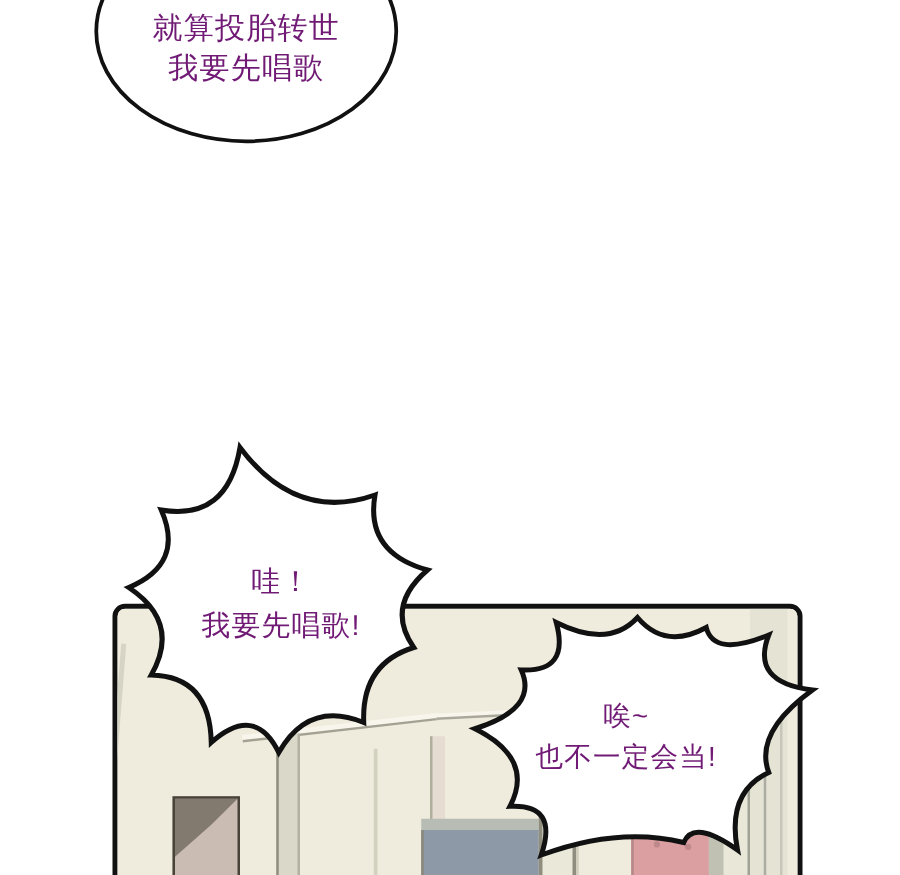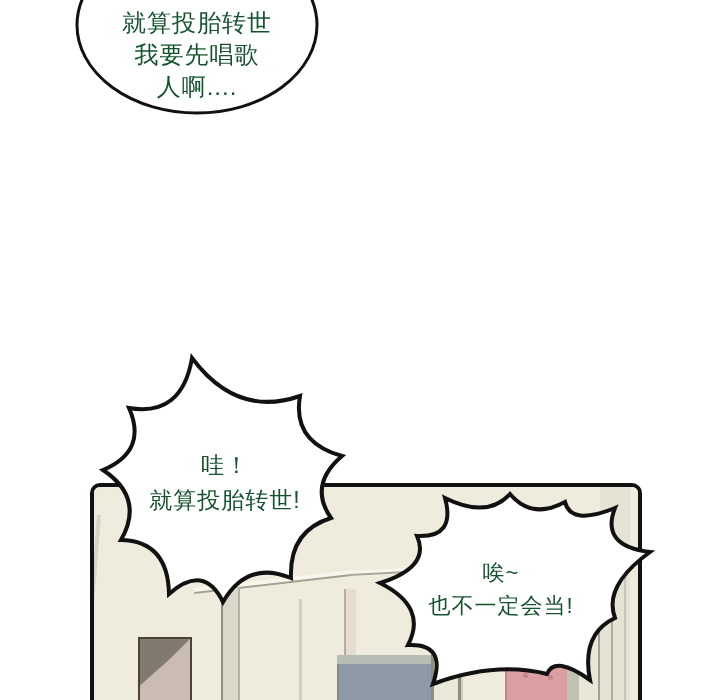--- a/index.html
+++ b/index.html
@@ -6,21 +6,21 @@
   #page{
     position:relative;width:720px;height:700px;overflow:hidden;
     background:#ffffff;
     font-family:"Liberation Sans","DejaVu Sans",sans-serif;
     color:#1c1c1c;
   }
   .abs{position:absolute;}
   svg{position:absolute;overflow:visible;}
   .bubble-svg{overflow:hidden;}
   
-  .btxt{position:absolute;text-align:center;font-weight:500;color:#14532d;z-index:6;letter-spacing:1px;}
+  .btxt{position:absolute;text-align:center;font-weight:500;color:#701a75;z-index:6;letter-spacing:1px;}
   .thought-text{left:92px;top:7px;width:210px;font-size:24px;line-height:32px;}
   .burst1-text{left:130px;top:448px;width:190px;font-size:23px;line-height:35px;}
   .burst2-text{left:406px;top:556px;width:190px;font-size:22px;line-height:33px;}
   
   .panel{
     position:absolute;left:90px;top:483px;width:544px;height:230px;
     border:4px solid #111;border-radius:10px 10px 0 0;
     overflow:hidden;z-index:1;
   }
   .panel .abs{position:absolute;}
@@ -57,21 +57,20 @@
 <body>
 
 <div id="page">
 
   <svg class="bubble-svg" style="left:72px;top:0;z-index:2;" width="250" height="120" viewBox="0 0 250 120">
     <ellipse cx="125" cy="25" rx="120" ry="88" fill="#ffffff" stroke-width="3" stroke="#111111"></ellipse>
   </svg>
   <div class="btxt thought-text">
     <div>就算投胎转世</div>
     <div>我要先唱歌</div>
-    <div>人啊....</div>
   </div>
 
   <div class="panel">
     <div class="abs scene-bg" style="background: rgb(239, 236, 221);"></div>
     <div class="abs right-wall" style="background: rgb(229, 227, 212);"></div>
     <div class="abs ceil-line-left" style="background: rgb(248, 246, 236);"></div>
     <div class="abs ceil-line-right" style="background: rgb(248, 246, 236);"></div>
     <div class="abs left-corner-line"></div>
     <div class="abs corner-strip" style="background: rgb(217, 216, 201);"></div>
     <div class="abs mid-line"></div>
@@ -91,21 +90,21 @@
     <div class="abs strip-580"></div>
     <div class="abs sage-line-1"></div>
     <div class="abs sage-line-2"></div>
   </div>
 
   <svg style="left:95px;top:350px;z-index:5;" width="260" height="265" viewBox="0 0 260 265">
     <path d="M97 8 Q142 68 205 46 Q197 92 247 106 Q213 135 236 168 Q194 181 196 228 Q152 210 128 252 Q109 213 74 244 Q73 191 26 190 Q50 148 8 120 Q53 101 34 58 Q87 67 97 8 Z" fill="#ffffff" stroke-width="4" stroke-linejoin="miter" stroke-miterlimit="10" stroke="#111111"></path>
   </svg>
   <div class="btxt burst1-text">
     <div>哇！</div>
-    <div>就算投胎转世!</div>
+    <div>我要先唱歌!</div>
   </div>
 
   <svg style="left:375px;top:488px;z-index:5;" width="285" height="212" viewBox="0 0 285 212">
     <path d="M70 10 Q112 31 135 6 Q157 32 190 14 Q196 38 240 20 Q225 58 275 64 Q228 98 240 130 Q206 146 215 192 Q180 167 172 186 Q120 173 58 196 Q72 155 33 157 Q53 119 5 95 Q56 79 42 48 Q81 50 70 10 Z" fill="#ffffff" stroke-width="4" stroke-linejoin="miter" stroke-miterlimit="10" stroke="#111111"></path>
   </svg>
   <div class="btxt burst2-text">
     <div>唉~</div>
     <div>也不一定会当!</div>
   </div>
 

